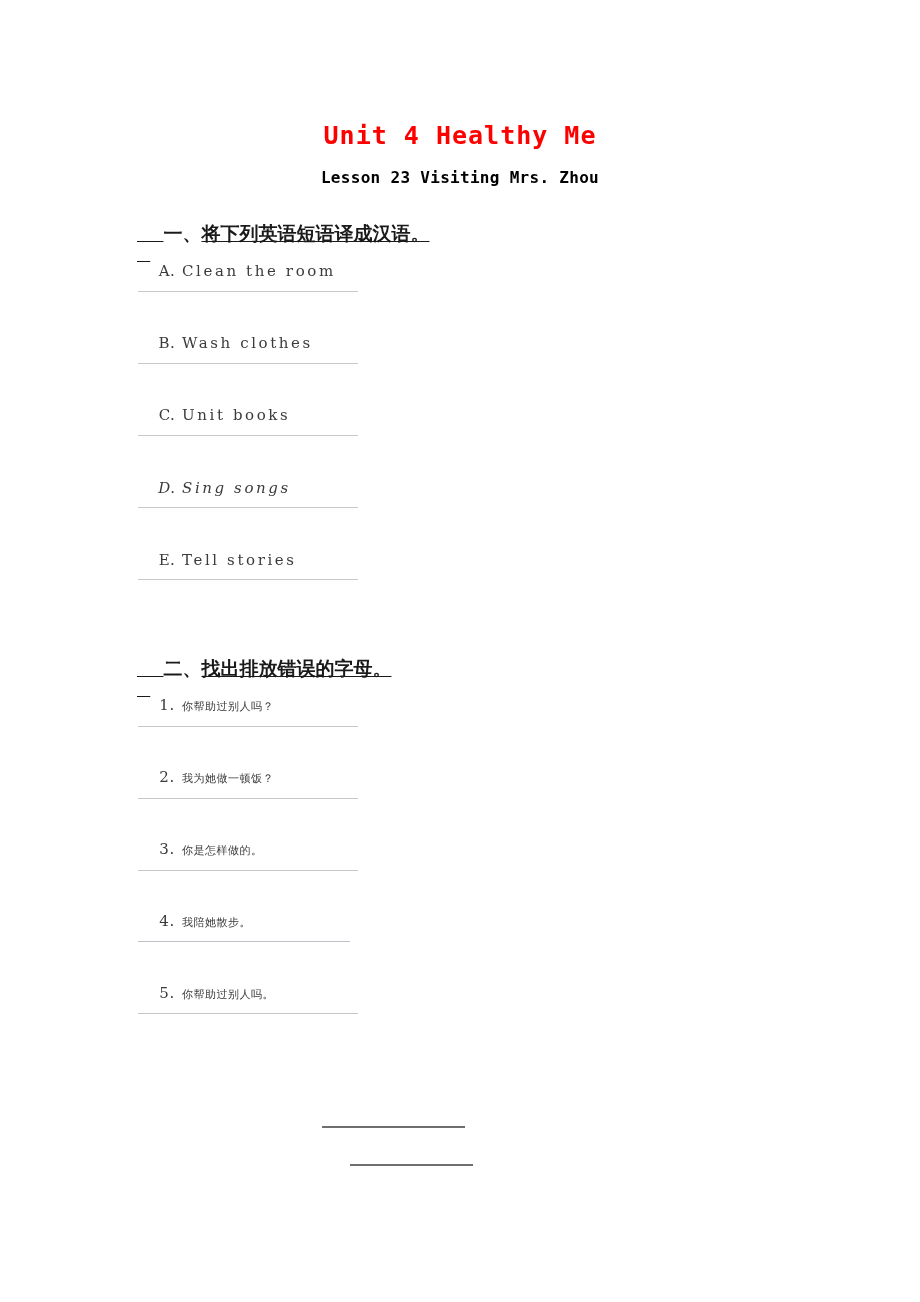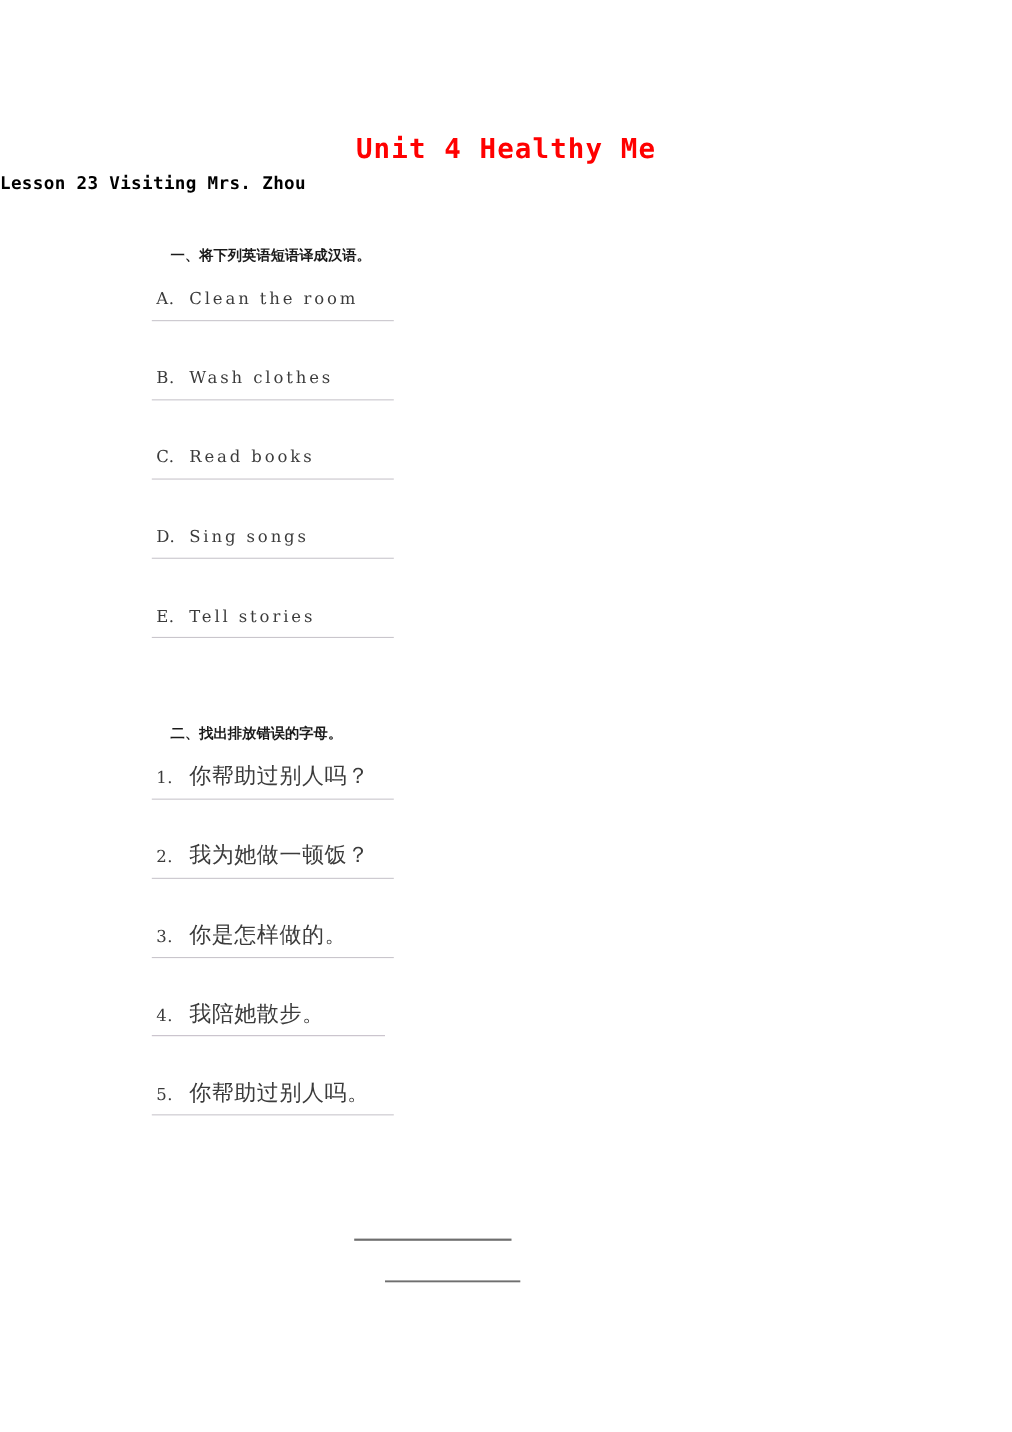--- a/index.html
+++ b/index.html
@@ -34,69 +34,71 @@
     font-weight: bold;
     font-size: 25px;
     line-height: 30px;
     letter-spacing: 1px;
     color: #ff0000;
     white-space: pre;
   }
   .doc-subtitle {
     position: absolute;
     left: 0;
-    top: 156px;
-    width: 920px;
-    text-align: left;
+    top: 167px;
+    width: 920px;
+    text-align: center;
     font-family: "DejaVu Sans Mono", "Liberation Mono", monospace;
     font-weight: bold;
     font-size: 16px;
     line-height: 22px;
     letter-spacing: 0.3px;
     color: #000000;
     white-space: pre;
   }
 
   
   .section-heading {
     position: absolute;
     left: 137px;
     font-family: "DejaVu Sans", "Liberation Sans", sans-serif;
     font-weight: bold;
-    font-size: 13px;
+    font-size: 19px;
     line-height: 20px;
     color: #1a1a1a;
     white-space: pre;
+    text-decoration: underline;
   }
   .section-heading .num {
     display: inline-block;
   }
 
   
   .q-item {
     position: absolute;
-    left: 127px;
+    left: 137px;
     font-size: 15px;
     line-height: 20px;
     color: #3b3b3b;
     white-space: pre;
+    text-align: center;
   }
   .q-item .marker {
     display: inline-block;
     width: 30px;
     font-family: "DejaVu Serif", "Liberation Serif", serif;
     letter-spacing: 0.5px;
   }
   .q-item .en {
     font-family: "DejaVu Serif", "Liberation Serif", serif;
     letter-spacing: 2.6px;
   }
   .q-item .zh {
     font-family: "DejaVu Sans", "Liberation Sans", sans-serif;
-    font-size: 20px;
+    font-size: 11px;
     letter-spacing: 0.5px;
     color: #3b3b3b;
   }
 
   
   .answer-rule {
     position: absolute;
     height: 1px;
     background: #c9c6cc;
   }
@@ -138,25 +140,25 @@
     <span class="marker">A.</span><span class="en">Clean the room</span>
   </div>
   <div class="answer-rule" style="left:138px; top:291px; width:220px;"></div>
 
   <div class="q-item" style="top:313px;">
     <span class="marker">B.</span><span class="en">Wash clothes</span>
   </div>
   <div class="answer-rule" style="left:138px; top:363px; width:220px;"></div>
 
   <div class="q-item" style="top:385px;">
-    <span class="marker">C.</span><span class="en">Read books</span>
+    <span class="marker">C.</span><span class="en">Unit books</span>
   </div>
   <div class="answer-rule" style="left:138px; top:435px; width:220px;"></div>
 
-  <div class="q-item" style="top:458px;">
+  <div class="q-item" style="top:458px;font-style:italic;">
     <span class="marker">D.</span><span class="en">Sing songs</span>
   </div>
   <div class="answer-rule" style="left:138px; top:507px; width:220px;"></div>
 
   <div class="q-item" style="top:530px;">
     <span class="marker">E.</span><span class="en">Tell stories</span>
   </div>
   <div class="answer-rule" style="left:138px; top:579px; width:220px;"></div>
 
   <div class="section-heading gap-wide" style="top:638px;">

